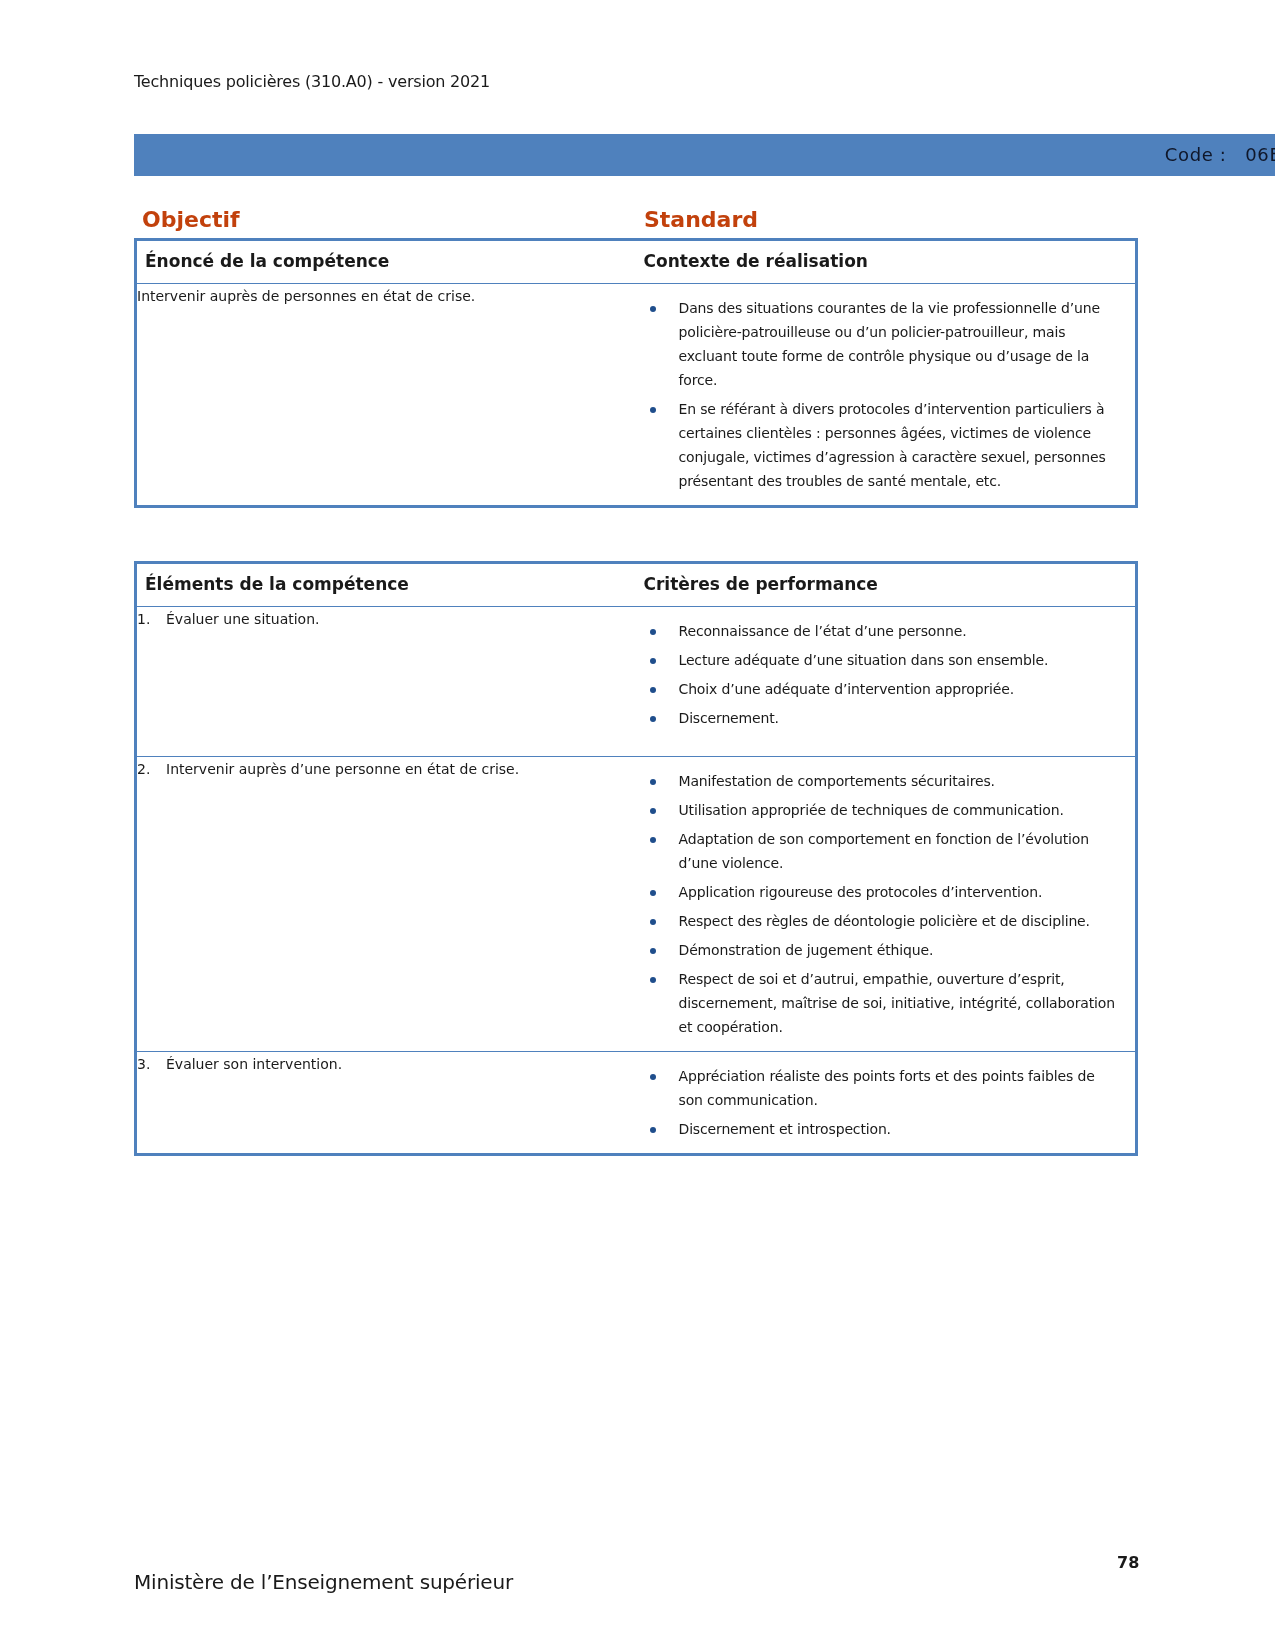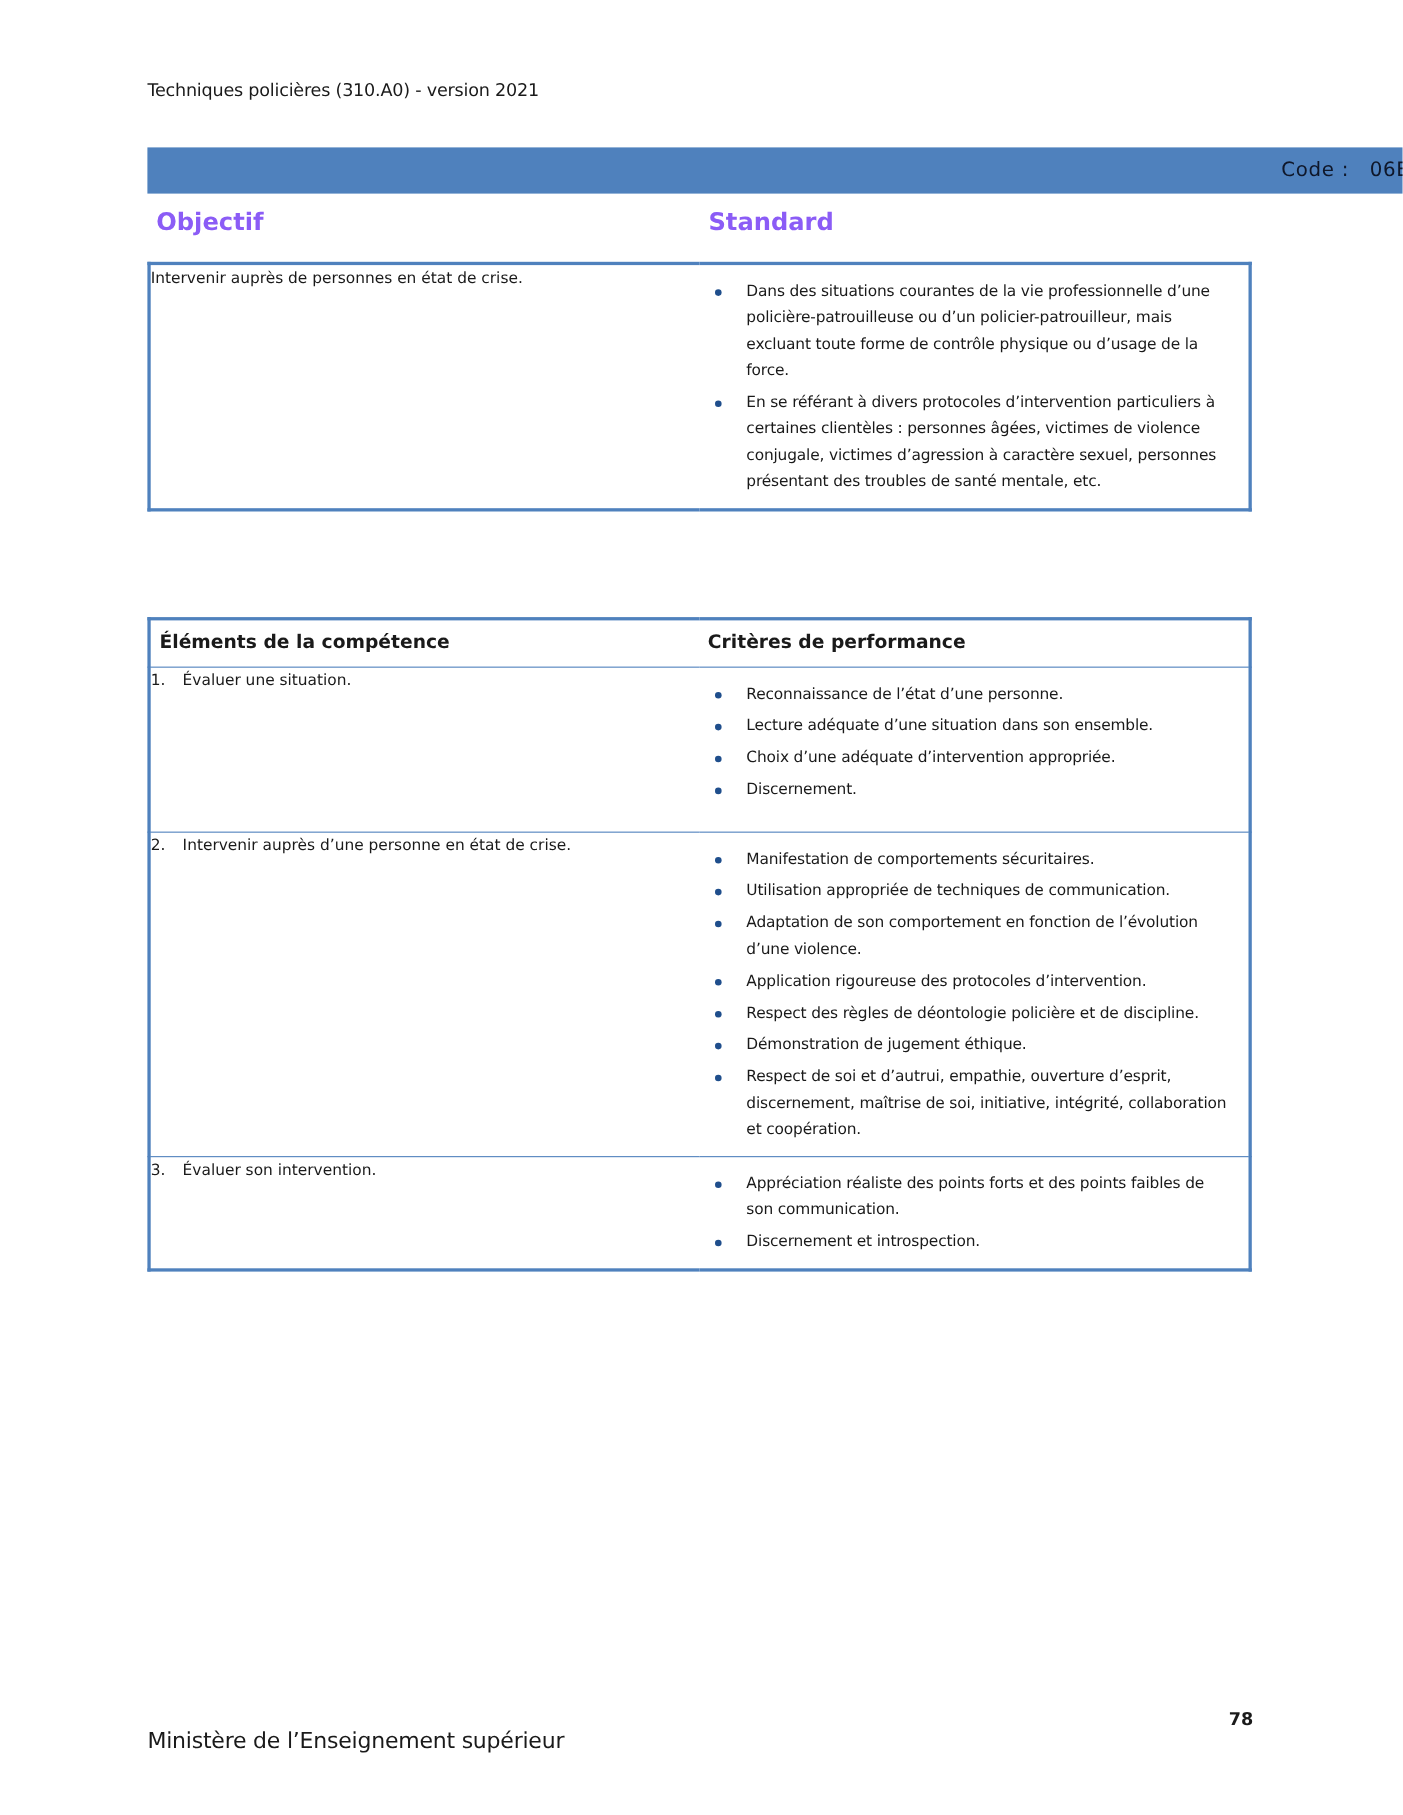--- a/index.html
+++ b/index.html
@@ -3,21 +3,21 @@
 <meta charset="utf-8">
 <style>
   html, body { margin: 0; padding: 0; background: #ffffff; }
   body { width: 1275px; height: 1650px; position: relative; overflow: hidden;
          font-family: "DejaVu Sans", sans-serif; color: #1a1a1a; }
   .running-head { position: absolute; left: 134px; top: 72px; font-size: 16px; letter-spacing: -0.2px; }
   .code-bar { position: absolute; left: 134px; top: 134px; width: 1172px; height: 42px;
               background: #4f81bd; color: #0f172a; font-size: 18px; }
   .code-bar .code-text { position: absolute; right: 14px; top: 10px; letter-spacing: 0.6px; }
   .section-labels { position: absolute; left: 134px; top: 190px; width: 1004px; height: 34px; }
-  .section-labels span { position: absolute; top: 0; font-size: 22px; font-weight: bold; color: #8b5cf6; }
+  .section-labels span { position: absolute; top: 17px; font-size: 22px; font-weight: bold; color: #c2410c; }
   .lbl-obj { left: 8px; }
   .lbl-std { left: 510px; }
   table.comp { position: absolute; left: 134px; width: 1004px; border-collapse: collapse;
                border: 3px solid #4f81bd; table-layout: fixed; }
   table.comp td, table.comp th { vertical-align: top; text-align: left; padding: 0; }
   table.comp th { font-size: 17px; font-weight: bold; padding: 10px 8px 8px 8px; height: 24px;
                   border-bottom: 1px solid #4f81bd; }
   col.c1 { width: 500px; }
   table.comp td { font-size: 14px; line-height: 24px; }
   td.left { padding: 8px 8px 6px 8px; }
@@ -46,20 +46,24 @@
   <span class="lbl-obj">Objectif</span>
   <span class="lbl-std">Standard</span>
 </div>
 
 <table class="comp" style="top:238px;">
   <colgroup>
       <col class="c1">
       <col>
     </colgroup>
   <tbody>
+      <tr>
+    <th>Énoncé de la compétence</th>
+    <th>Contexte de réalisation</th>
+  </tr>
   <tr class="row">
     <td class="left">Intervenir auprès de personnes en état de crise.</td>
     <td class="right">
       <ul class="bl">
         <li><span class="dot"></span><span>Dans des situations courantes de la vie professionnelle d’une policière-patrouilleuse ou d’un policier-patrouilleur, mais excluant toute forme de contrôle physique ou d’usage de la force.</span></li>
         <li><span class="dot"></span><span>En se référant à divers protocoles d’intervention particuliers à certaines clientèles : personnes âgées, victimes de violence conjugale, victimes d’agression à caractère sexuel, personnes présentant des troubles de santé mentale, etc.</span></li>
       </ul>
     </td>
   </tr>
 </tbody>

